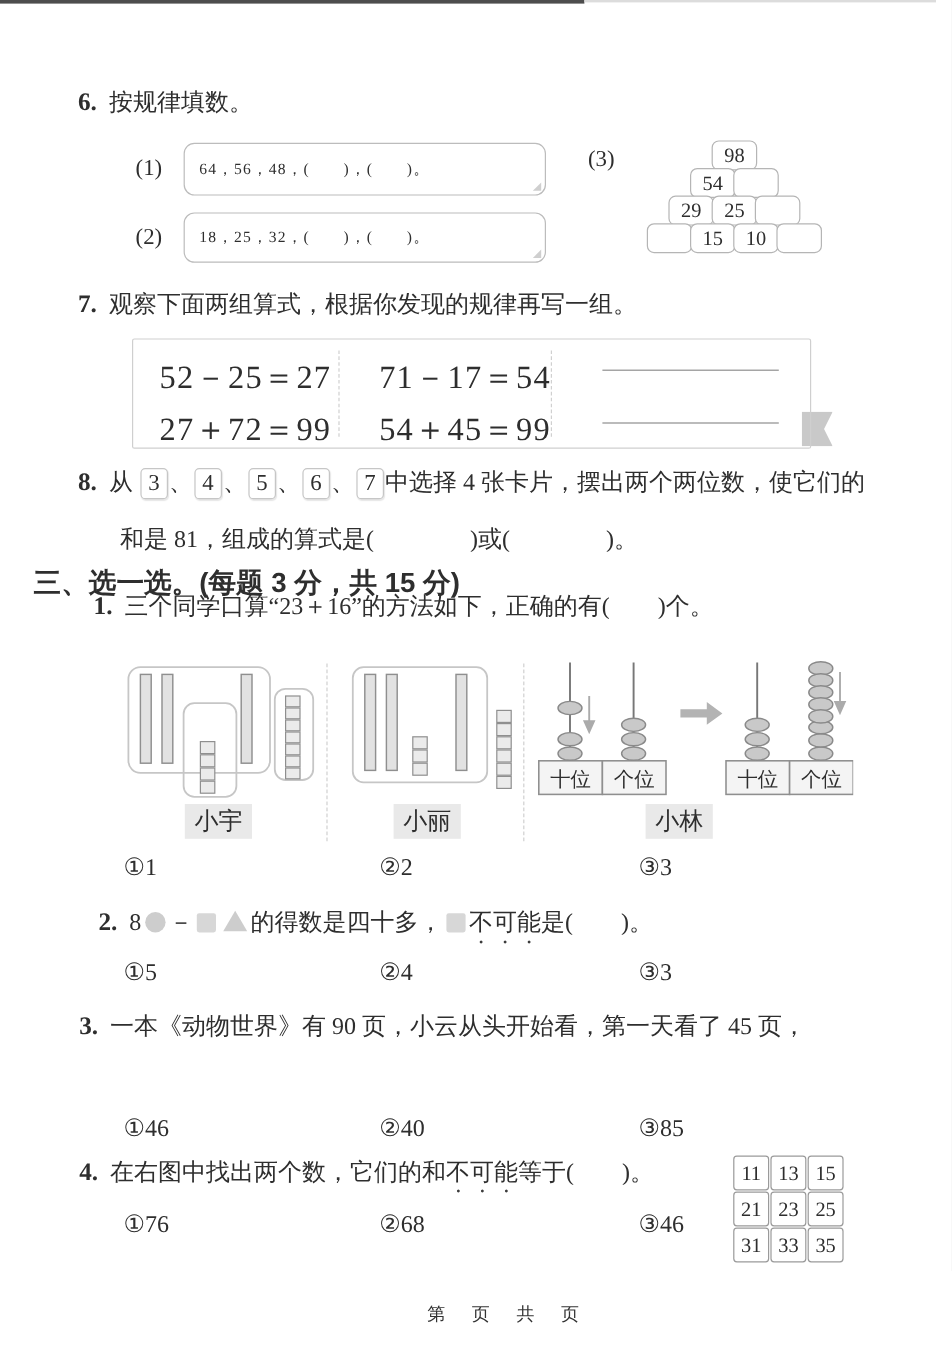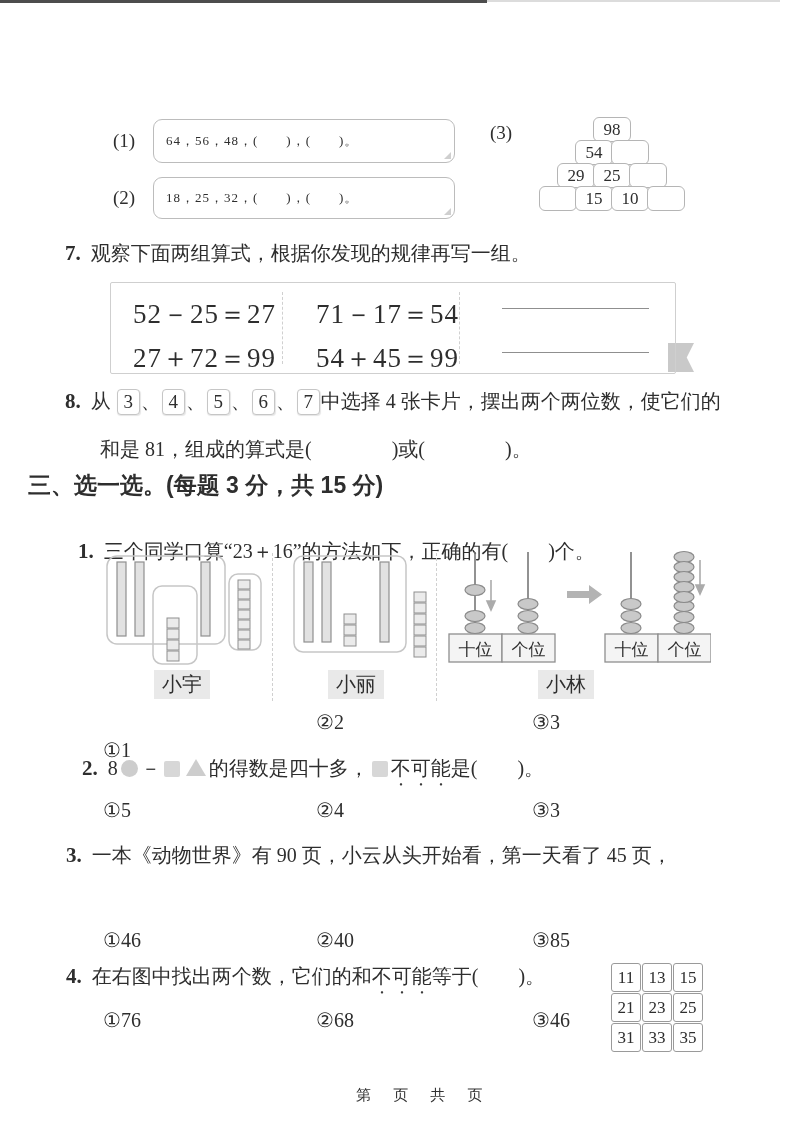--- a/index.html
+++ b/index.html
@@ -43,20 +43,23 @@
   .scan2{position:absolute;left:487px;top:0;width:293px;height:2px;background:#dcdcdc;}
   svg text{font-family:"Liberation Serif",serif;}
 </style>
 </head>
 <body>
 
 <div id="page">
   <div class="scan1"></div>
   <div class="scan2"></div>
 
+  <div class="line" style="left:65px;top:72px;">
+    <span class="qnum">6.</span><span>按规律填数。</span>
+  </div>
 
   <span class="plabel" style="left:113px;top:130px;">(1)</span>
   <div class="seqbox" style="left:153px;top:119px;width:288px;height:42px;">
     <span>64，56，48，(　　)，(　　)。</span>
     <i class="fold"></i>
   </div>
 
   <span class="plabel" style="left:113px;top:187px;">(2)</span>
   <div class="seqbox" style="left:153px;top:177px;width:288px;height:40px;">
     <span>18，25，32，(　　)，(　　)。</span>
@@ -92,21 +95,21 @@
   <div class="blank" style="left:502px;top:352px;width:147px;"></div>
 
   <div class="line" style="left:65px;top:388px;">
     <span class="qnum">8.</span><span>从</span>
     <span class="card">3</span><span>、</span><span class="card">4</span><span>、</span><span class="card">5</span><span>、</span><span class="card">6</span><span>、</span><span class="card">7</span><span>中选择 4 张卡片，摆出两个两位数，使它们的</span>
   </div>
   <div class="line" style="left:100px;top:436px;">和是 81，组成的算式是(　　　　)或(　　　　)。</div>
 
   <div class="sect" style="left:28px;top:470px;">三、选一选。(每题 3 分，共 15 分)</div>
 
-  <div class="line" style="left:78px;top:538px;text-align:center;">
+  <div class="line" style="left:78px;top:492px;text-align:center;">
     <span class="qnum">1.</span><span>三个同学口算“23＋16”的方法如下，正确的有(　　)个。</span>
   </div>
 
   <svg class="abs" style="left:95px;top:552px;" width="175" height="118" viewBox="0 0 175 118">
     <rect x="12" y="4" width="118" height="88" rx="10" fill="none" stroke="#c6c6c6" stroke-width="1.5"></rect>
     <rect x="58" y="34" width="44" height="78" rx="9" fill="none" stroke="#c6c6c6" stroke-width="1.5"></rect>
     <rect x="134" y="22" width="32" height="76" rx="9" fill="none" stroke="#c6c6c6" stroke-width="1.5"></rect>
     <g fill="#e2e2e2" stroke="#8f8f8f" stroke-width="1.2">
       <rect x="22" y="10" width="9" height="74"></rect>
         <rect x="40" y="10" width="9" height="74"></rect>
@@ -194,21 +197,21 @@
     <polygon points="124,41 146,41 146,35 159,44.5 146,54 146,48 124,48" fill="#b3b3b3"></polygon>
   </svg>
 
   <div class="vdash" style="left:272px;top:553px;height:148px;"></div>
   <div class="vdash" style="left:436px;top:553px;height:148px;"></div>
 
   <span class="namelabel" style="left:182px;top:670px;text-align:center;">小宇</span>
   <span class="namelabel" style="left:356px;top:670px;">小丽</span>
   <span class="namelabel" style="left:566px;top:670px;">小林</span>
 
-  <span class="opt" style="left:103px;top:738px;">①1</span>
+  <span class="opt" style="left:103px;top:710px;">①1</span>
   <span class="opt" style="left:316px;top:710px;">②2</span>
   <span class="opt" style="left:532px;top:710px;">③3</span>
 
   <div class="line" style="left:82px;top:755px;text-align:right;">
     <span class="qnum">2.</span><span>8</span><span class="shape sh-circle"></span><span>－</span><span class="shape sh-square"></span><span class="shape sh-triangle"></span><span>的得数是四十多，</span><span class="shape sh-square"></span><span class="emph">不可能</span><span>是(　　)。</span>
   </div>
   <span class="opt" style="left:103px;top:798px;">①5</span>
   <span class="opt" style="left:316px;top:798px;">②4</span>
   <span class="opt" style="left:532px;top:798px;">③3</span>
 

